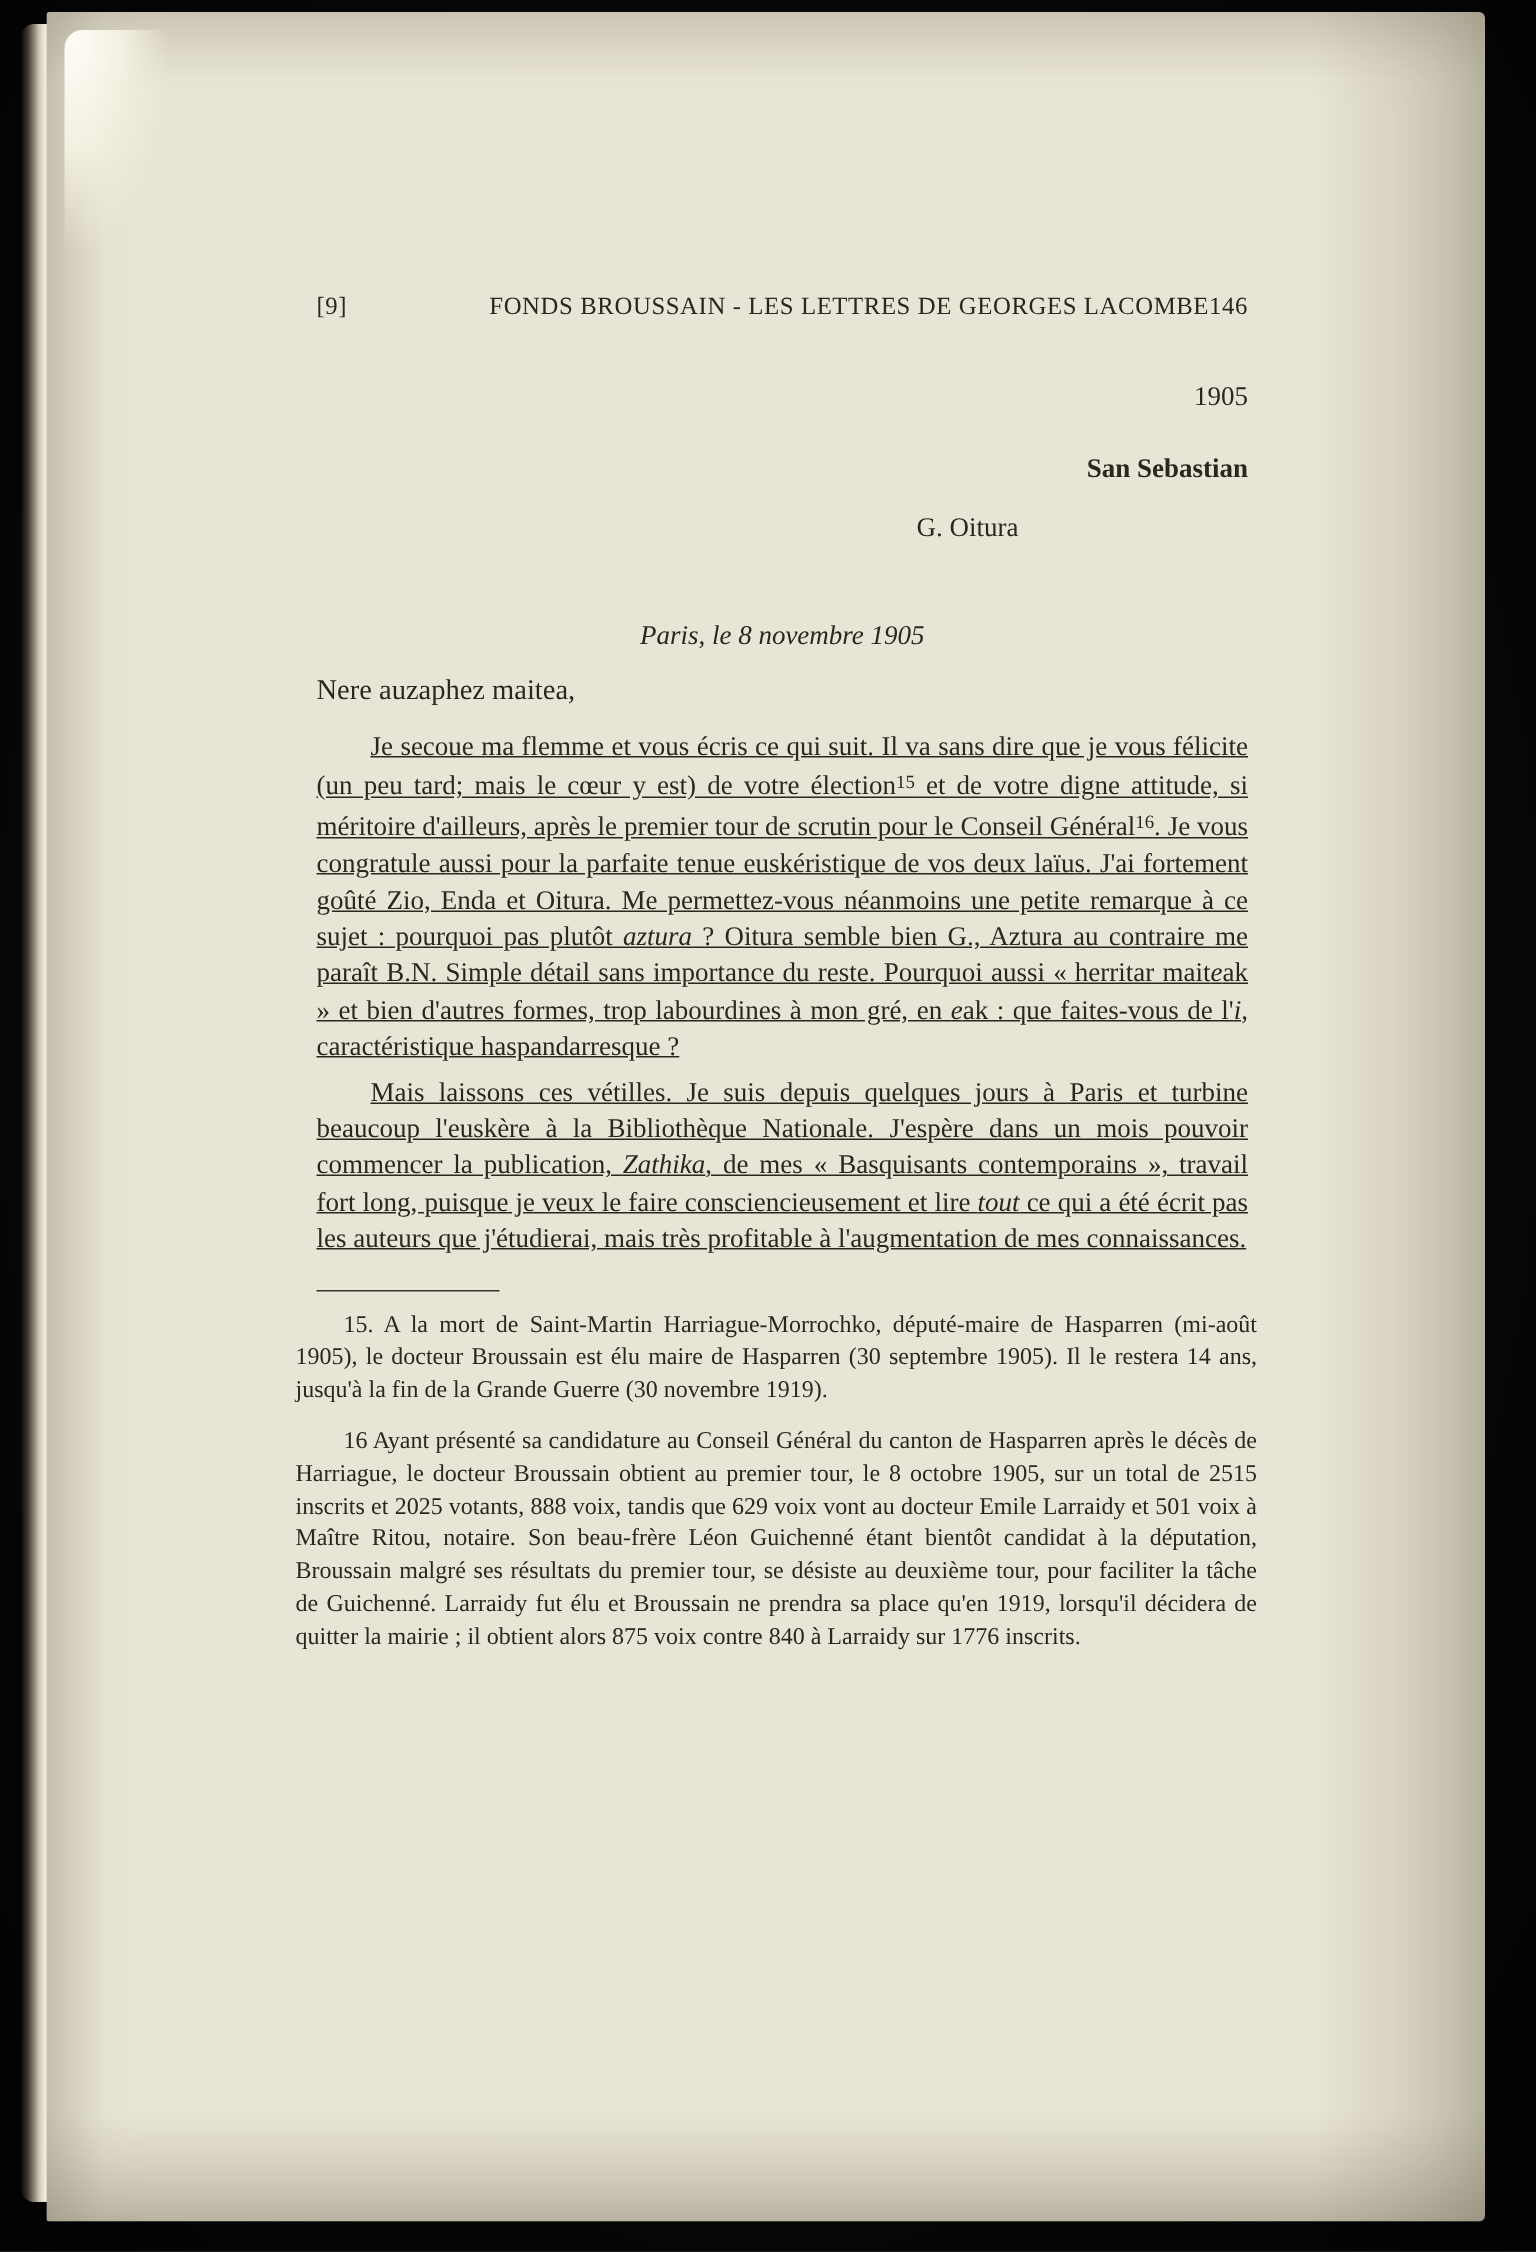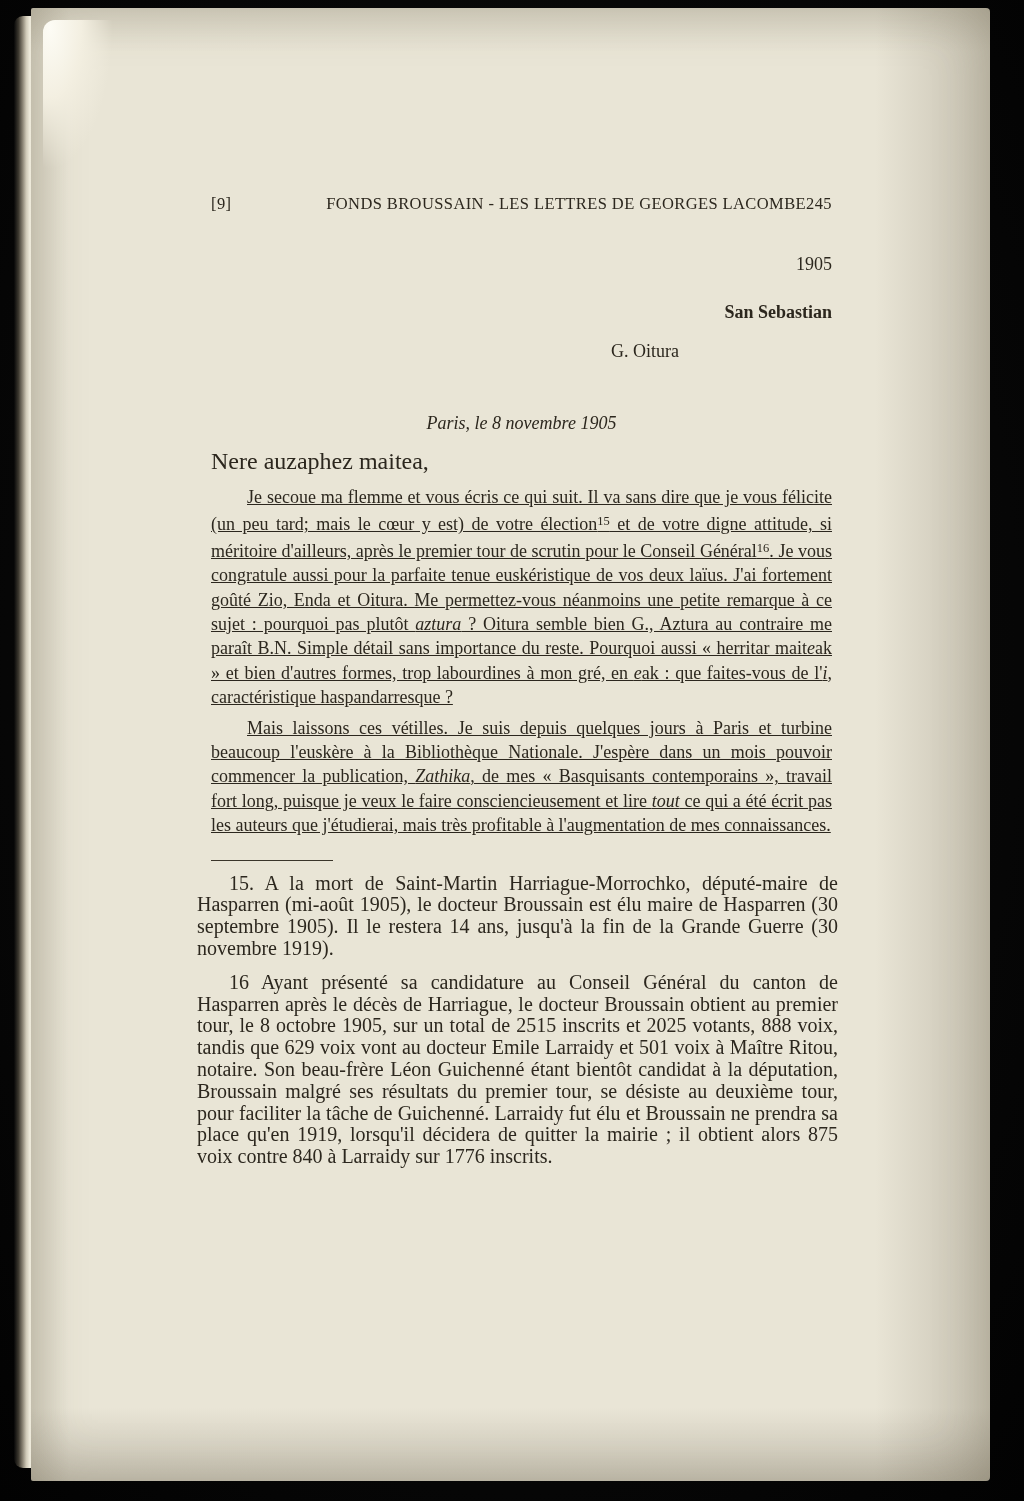--- a/index.html
+++ b/index.html
@@ -101,21 +101,21 @@
   }
   .dateline {
     margin: 48px 0 0 0;
     font-size: 18px;
     font-style: italic;
     text-align: center;
     line-height: 24px;
   }
   .salutation {
     margin: 14px 0 0 0;
-    font-size: 24px;
+    font-size: 19px;
     line-height: 24px;
   }
   .letter-paragraphs { margin-top: 12px; }
   .letter-paragraphs p {
     margin: 0;
     font-size: 18px;
     line-height: 24.4px;
     text-align: justify;
     text-indent: 36px;
     text-decoration: underline;
@@ -123,40 +123,40 @@
   .letter-paragraphs p + p { margin-top: 6px; }
   .fn-rule {
     margin-top: 22px;
     width: 122px;
     height: 0;
     border-top: 1.6px solid #3a352a;
   }
   .footnotes { margin: 10px -6px 0 -14px; }
   .footnotes p {
     margin: 12px 0 0 0;
-    font-size: 20px;
+    font-size: 16px;
     line-height: 21.8px;
     text-align: justify;
     text-indent: 32px;
   }
   .it  { font-style: italic; }
   .sup { font-size: 12.5px; vertical-align: 4.5px; }
 </style>
 </head>
 <body>
 
 <div class="backdrop">
   <div class="page-edges"></div>
   <div class="page">
     <div class="corner-curl"></div>
 
     <header class="running-head">
       <span class="rh-bracket">[9]</span>
       <span class="rh-title">FONDS BROUSSAIN - LES LETTRES DE GEORGES LACOMBE</span>
-      <span class="rh-page">245</span>
+      <span class="rh-page">146</span>
     </header>
 
     <div class="textcol">
       <h2 class="year">1905</h2>
       <h3 class="place">San Sebastian</h3>
 
       <p class="signature">G. Oitura</p>
 
       <p class="dateline">Paris, le 8 novembre 1905</p>
       <p class="salutation">Nere auzaphez maitea,</p>

